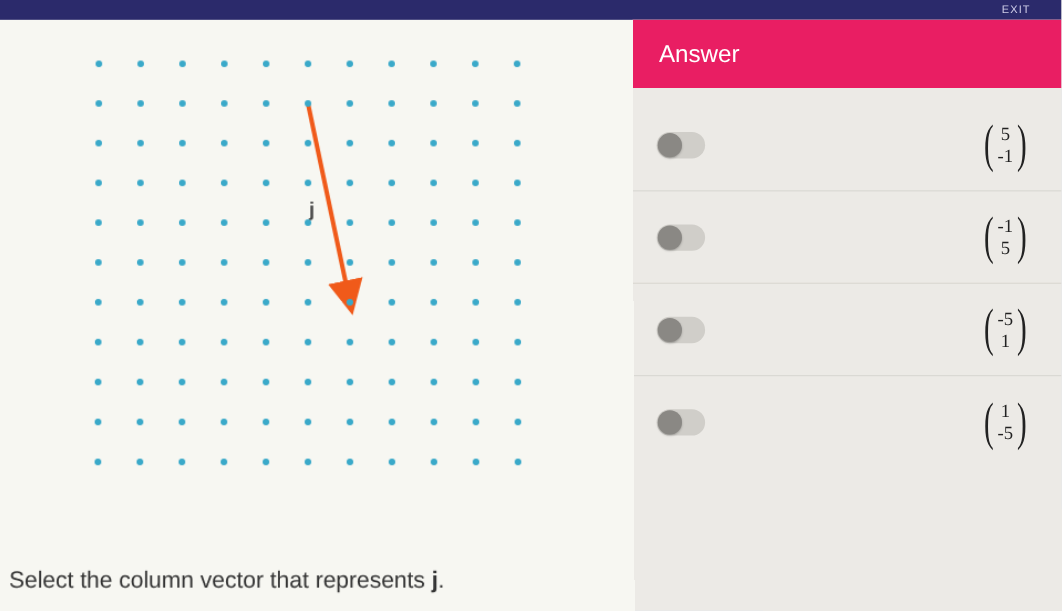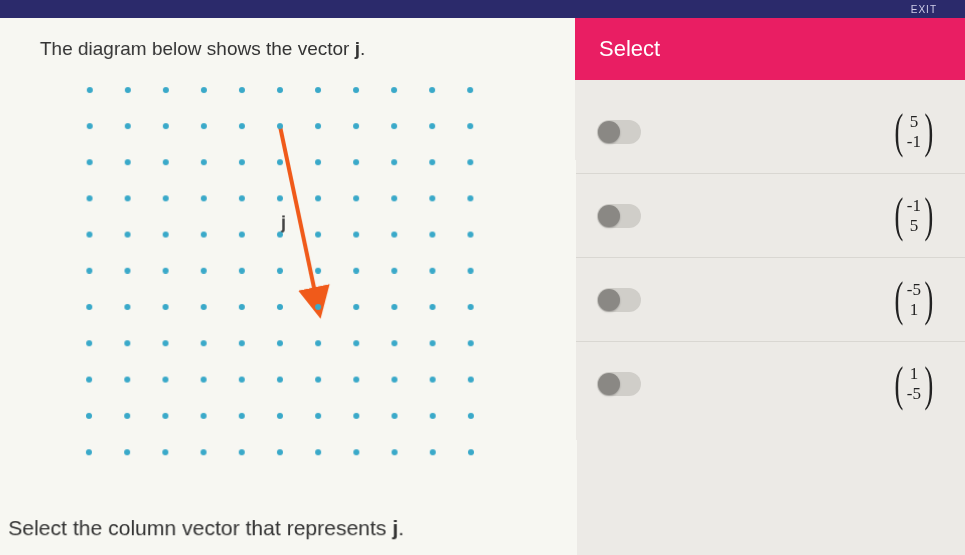--- a/index.html
+++ b/index.html
@@ -140,23 +140,20 @@
 </head>
 <body>
 
 <div class="topbar">
   <span>EXIT</span>
 </div>
 
 <div class="main">
 
   <div class="question-panel">
-    <p class="q-title">
-      <span>The diagram below shows the vector </span><b>j</b><span>.</span>
-    </p>
 
     <div class="grid-wrap" id="grid-wrap">
       <svg class="vector-arrow" id="vector-svg" width="440" height="400">
         <defs>
           <marker id="arrowhead" markerWidth="8" markerHeight="8" refX="5" refY="4" orient="auto">
             <polygon points="0 0, 8 4, 0 8" fill="#f05a1a"></polygon>
           </marker>
         </defs>
         <line id="vec-line" stroke="#f05a1a" stroke-width="4" marker-end="url(#arrowhead)" x1="220" y1="56" x2="258" y2="236"></line>
       </svg>
@@ -283,21 +280,21 @@
         <div class="grid-dot" style="left: 372px; top: 20px;"></div>
         <div class="grid-dot" style="left: 410px; top: 20px;"></div>
       </div>
 
     <p class="q-instruction">
       <span>Select the column vector that represents </span><b>j</b><span>.</span>
     </p>
   </div>
 
   <div class="answer-panel">
-    <div class="answer-header">Select</div>
+    <div class="answer-header">Answer</div>
     <div class="options">
 
       <div class="option-row">
         <div class="toggle"></div>
         <span class="vec">
           <span class="paren">(</span>
           <span class="col">
             <span>5</span>
             <span>-1</span>
           </span>

